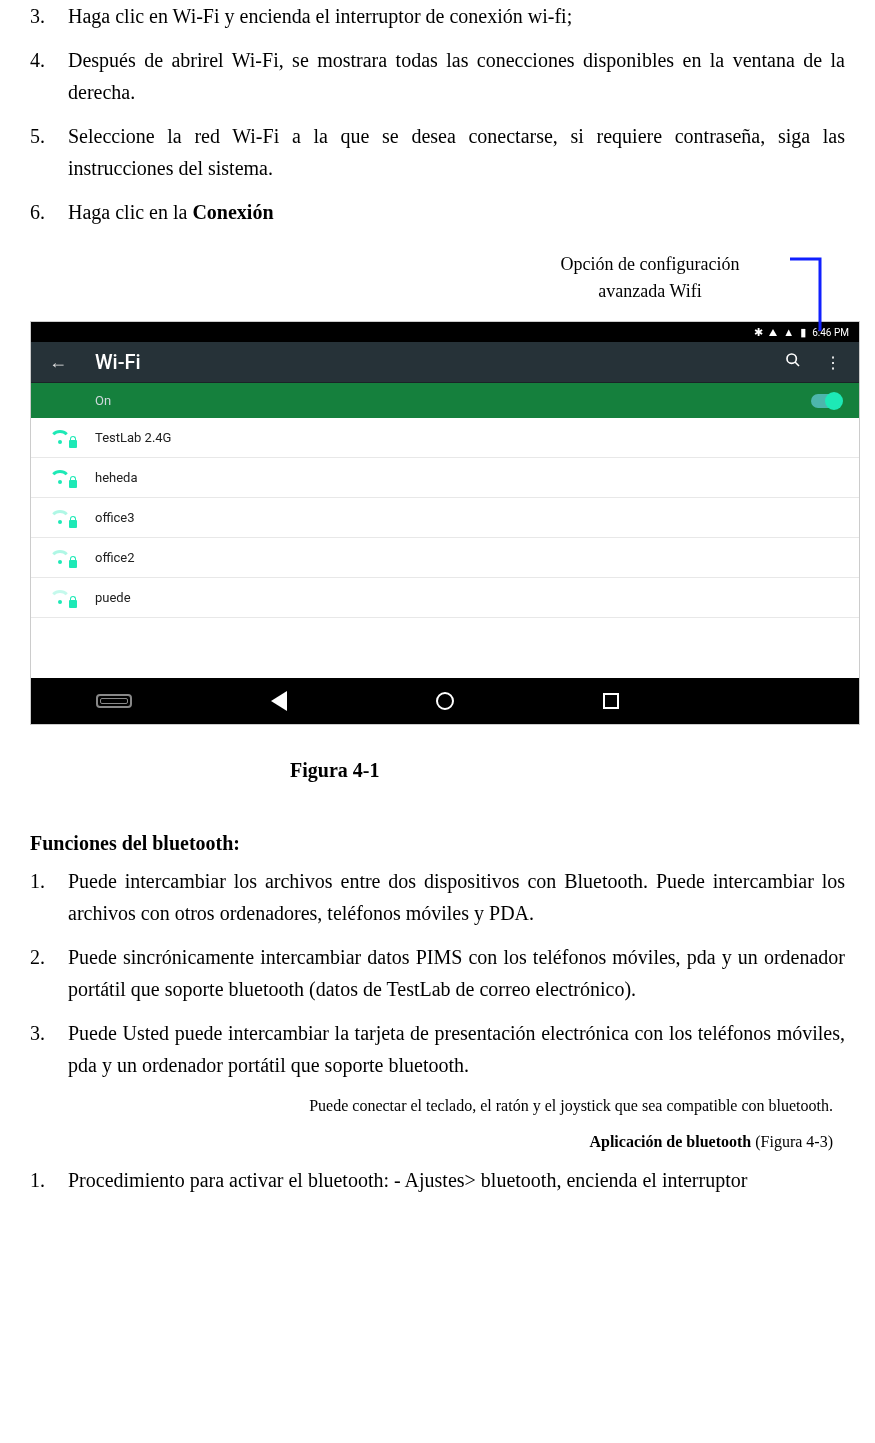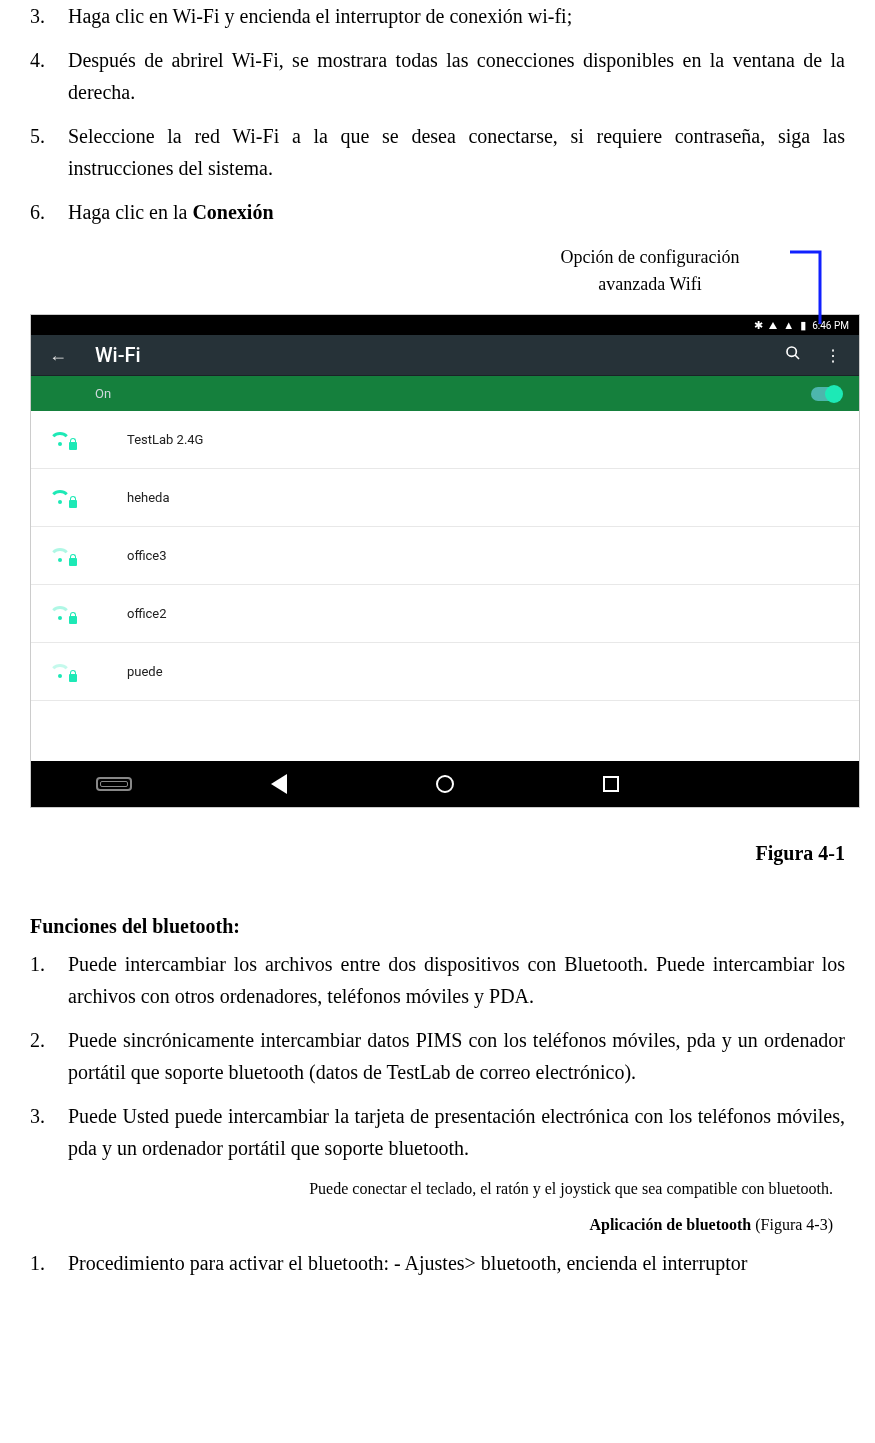--- a/index.html
+++ b/index.html
@@ -34,21 +34,21 @@
     font-size: 20px;
     line-height: 1.6;
     text-align: justify;
   }
   .li-body.nowrap { text-align: left; }
   .li-body .bold { font-weight: bold; }
 
   .callout-wrap {
     position: relative;
     height: 70px;
-    margin-top: 16px;
+    margin-top: 23px;
   }
   .callout-text {
     position: absolute;
     left: 500px;
     top: 0;
     width: 240px;
     font-size: 18px;
     text-align: center;
     line-height: 1.5;
   }
@@ -125,24 +125,23 @@
     right: -2px; top: -2px;
     width: 18px; height: 18px;
     background: #1de9b6;
     border-radius: 50%;
   }
 
   .netlist { background: #fff; }
   .netrow {
     display: flex;
     align-items: center;
-    height: 58px;
+    height: 40px;
     padding: 0 18px 0 18px;
     border-bottom: 1px solid #e8e8e8;
-    gap: 32px;
   }
   .wifi-icon-cell {
     width: 46px;
     display: flex;
     align-items: center;
   }
   .wifi-glyph {
     position: relative;
     width: 22px; height: 16px;
   }
@@ -244,21 +243,21 @@
     font-family: Liberation Serif, serif;
   }
   .sub-line {
     font-size: 16px;
     margin: 10px 12px;
     line-height: 1.6;
     text-align: right;
   }
   .sub-line .bold { font-weight: bold; }
 
-  .figcap-wrap { display:flex;justify-content:flex-end; }
+  .figcap-wrap { display:flex; }
 </style>
 </head>
 <body>
 
 <div class="page">
 
   <ol class="main-list">
     <li>
       <div class="li-num">3.</div>
       <div class="li-body nowrap">Haga clic en Wi-Fi y encienda el interruptor de conexión wi-fi;</div>

